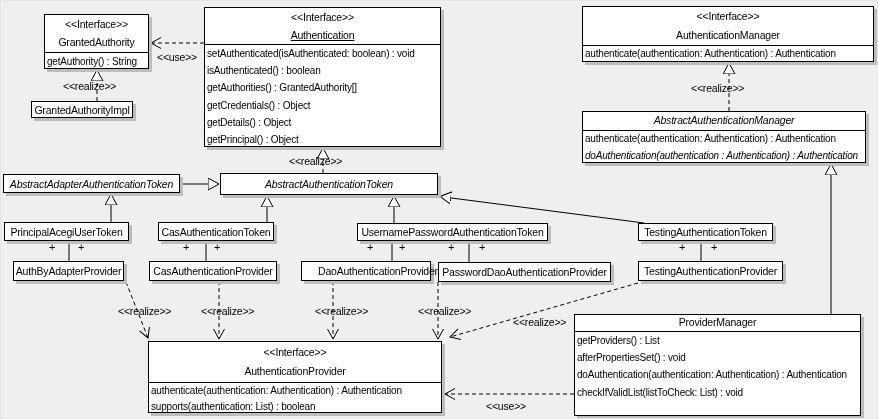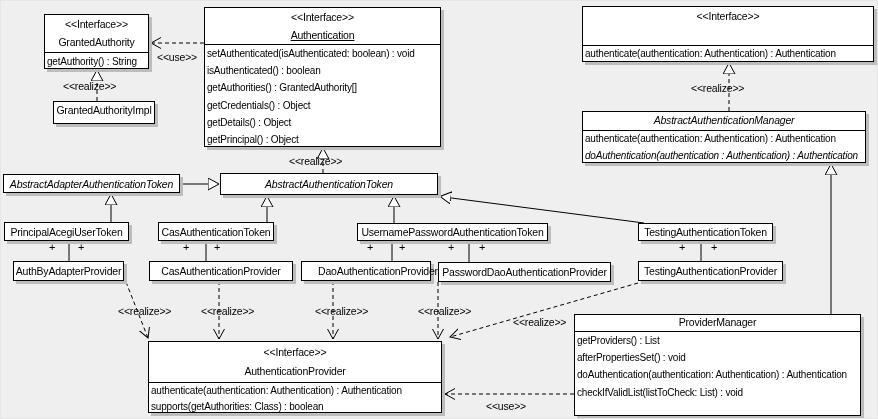--- a/index.html
+++ b/index.html
@@ -132,40 +132,41 @@
   </svg>
 
   <div class="box" style="left:43px;top:13px;width:105px;height:55px;">
     <div class="hdr" style="height:37px;">
       <div class="stereo" style="line-height:18px;height:18px;">&lt;&lt;Interface&gt;&gt;</div>
       <div class="cname" style="line-height:18px;height:18px;">GrantedAuthority</div>
     </div>
     <div class="m" style="line-height:17px;">getAuthority() : String</div>
   </div>
 
-  <div class="box" style="left:52px;top:100px;width:102px;height:23px;">
+  <div class="box" style="left:30px;top:100px;width:102px;height:17px;">
     <div class="single-title" style="line-height:16px;">GrantedAuthorityImpl</div>
   </div>
 
   <div class="box" style="left:203px;top:6px;width:237px;height:140px;">
     <div class="hdr" style="height:36px;">
       <div class="stereo" style="line-height:18px;height:18px;">&lt;&lt;Interface&gt;&gt;</div>
       <div class="cname" style="line-height:18px;height:18px;text-decoration:underline;">Authentication</div>
     </div>
     <div class="m" style="line-height:17.2px;height:17.2px;">setAuthenticated(isAuthenticated: boolean) : void</div>
     <div class="m" style="line-height:17.2px;height:17.2px;">isAuthenticated() : boolean</div>
     <div class="m" style="line-height:17.2px;height:17.2px;">getAuthorities() : GrantedAuthority[]</div>
     <div class="m" style="line-height:17.2px;height:17.2px;">getCredentials() : Object</div>
     <div class="m" style="line-height:17.2px;height:17.2px;">getDetails() : Object</div>
     <div class="m" style="line-height:17.2px;height:17.2px;">getPrincipal() : Object</div>
   </div>
 
   <div class="box" style="left:581px;top:5px;width:292px;height:56px;">
     <div class="hdr" style="height:38px;">
       <div class="stereo">&lt;&lt;Interface&gt;&gt;</div>
+      <div class="cname">AuthenticationManager</div>
     </div>
     <div class="m" style="line-height:16px;">authenticate(authentication: Authentication) : Authentication</div>
   </div>
 
   <div class="box" style="left:581px;top:110px;width:284px;height:52px;">
     <div class="hdr" style="height:18px;">
       <div class="cname it" style="line-height:17px;height:17px;">AbstractAuthenticationManager</div>
     </div>
     <div class="m" style="line-height:16.5px;height:16.5px;">authenticate(authentication: Authentication) : Authentication</div>
     <div class="m it" style="line-height:16.5px;height:16.5px;">doAuthentication(authentication : Authentication) : Authentication</div>
@@ -192,21 +193,21 @@
   </div>
 
   <div class="box" style="left:637px;top:222px;width:135px;height:18px;">
     <div class="single-title" style="line-height:17px;">TestingAuthenticationToken</div>
   </div>
 
   <div class="box" style="left:12px;top:260px;width:111px;height:20px;">
     <div class="single-title" style="line-height:19px;">AuthByAdapterProvider</div>
   </div>
 
-  <div class="box" style="left:148px;top:260px;width:144px;height:20px;">
+  <div class="box" style="left:148px;top:260px;width:128px;height:20px;">
     <div class="single-title" style="line-height:19px;">CasAuthenticationProvider</div>
   </div>
 
   <div class="box" style="left:300px;top:260px;width:130px;height:20px;padding-left:16px;">
     <div class="single-title" style="line-height:19px;">DaoAuthenticationProvider</div>
   </div>
 
   <div class="box" style="left:437px;top:261px;width:173px;height:20px;">
     <div class="single-title" style="line-height:19px;">PasswordDaoAuthenticationProvider</div>
   </div>
@@ -214,21 +215,21 @@
   <div class="box" style="left:637px;top:260px;width:145px;height:20px;">
     <div class="single-title" style="line-height:19px;">TestingAuthenticationProvider</div>
   </div>
 
   <div class="box" style="left:147px;top:340px;width:294px;height:72px;">
     <div class="hdr" style="height:39px;padding-top:1px;">
       <div class="stereo" style="line-height:19px;height:19px;">&lt;&lt;Interface&gt;&gt;</div>
       <div class="cname" style="line-height:19px;height:19px;">AuthenticationProvider</div>
     </div>
     <div class="m" style="line-height:16px;height:16px;">authenticate(authentication: Authentication) : Authentication</div>
-    <div class="m" style="line-height:16px;height:16px;">supports(getAuthorities: Class) : boolean</div>
+    <div class="m" style="line-height:16px;height:16px;">supports(authentication: List) : boolean</div>
   </div>
 
   <div class="box" style="left:573px;top:313px;width:287px;height:102px;">
     <div class="hdr" style="height:16px;">
       <div class="cname" style="line-height:15px;height:15px;">ProviderManager</div>
     </div>
     <div class="m" style="line-height:17.2px;height:17.2px;">getProviders() : List</div>
     <div class="m" style="line-height:17.2px;height:17.2px;">afterPropertiesSet() : void</div>
     <div class="m" style="line-height:17.2px;height:17.2px;">doAuthentication(authentication: Authentication) : Authentication</div>
     <div class="m" style="line-height:17.2px;height:17.2px;">checkIfValidList(listToCheck: List) : void</div>

